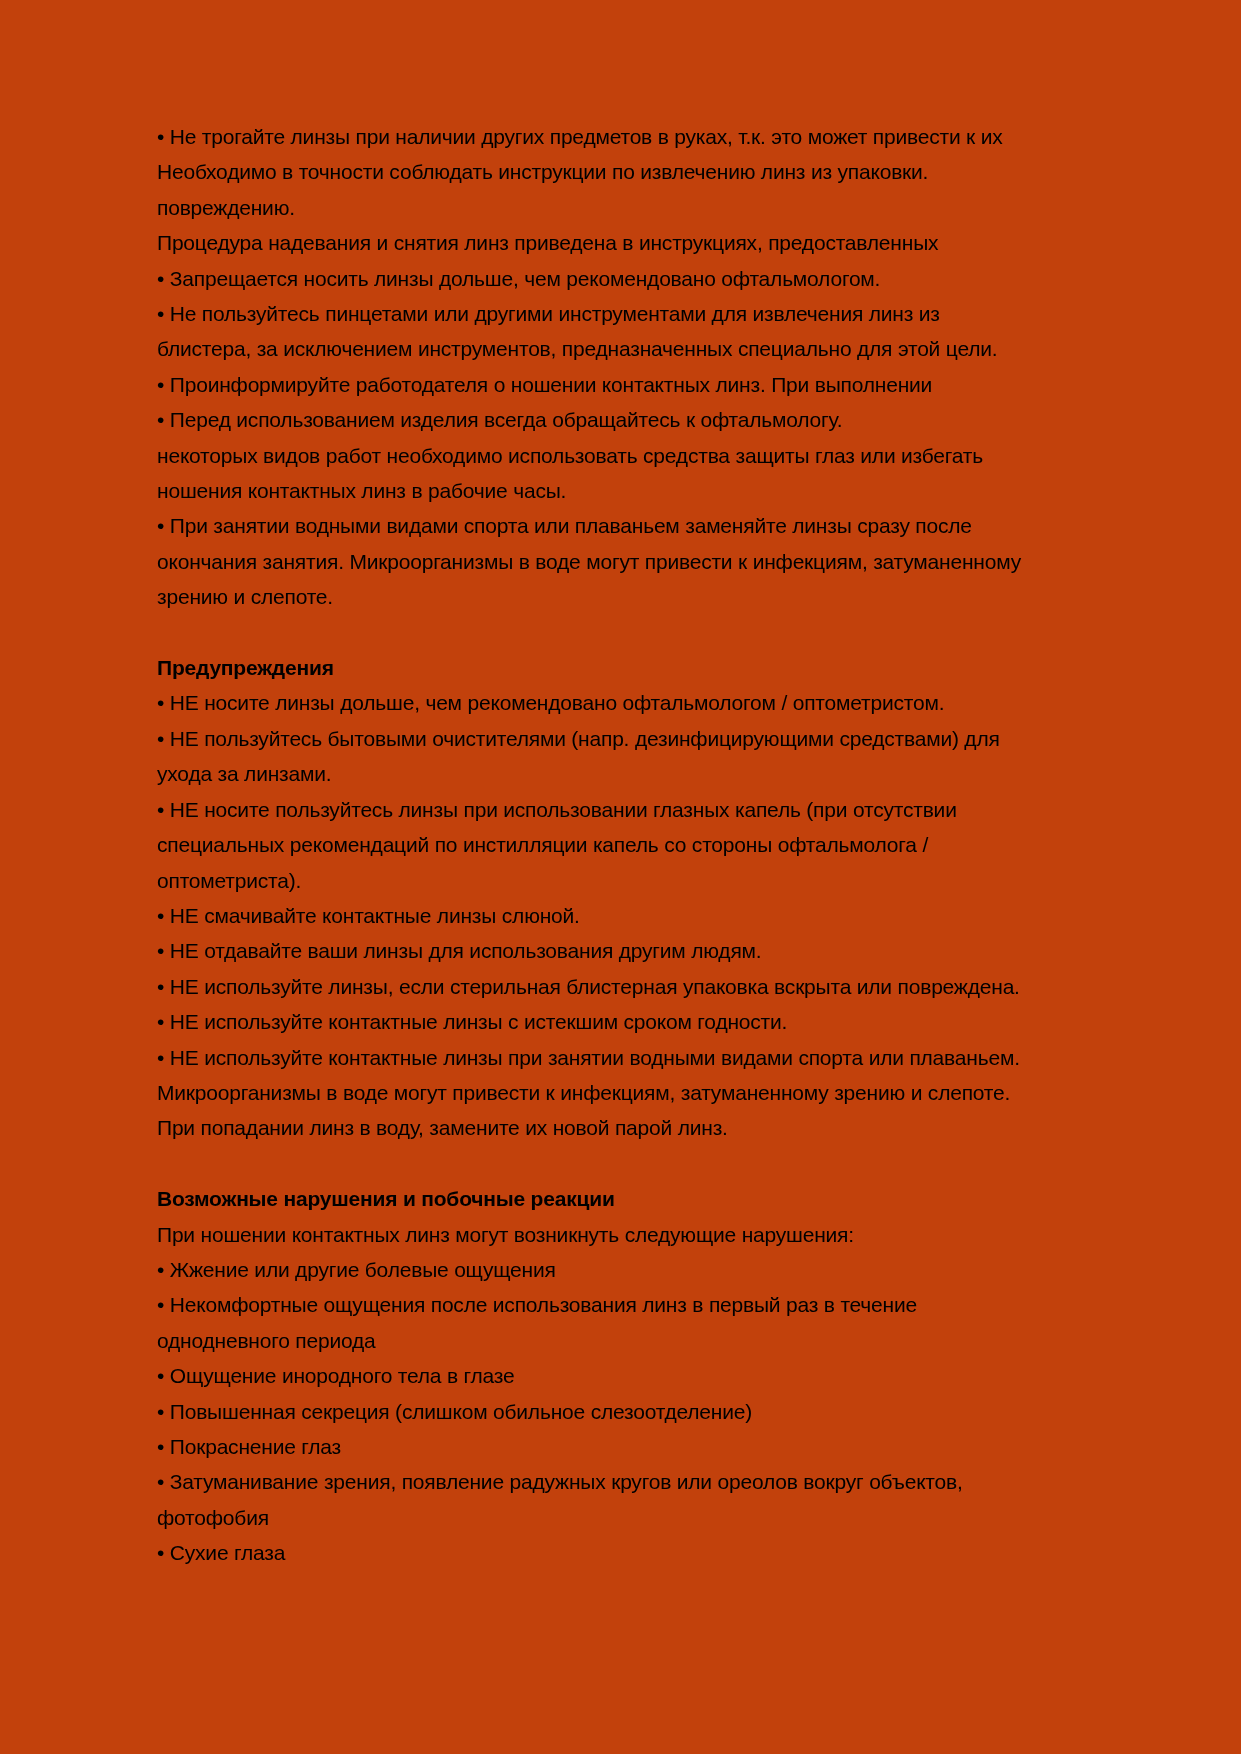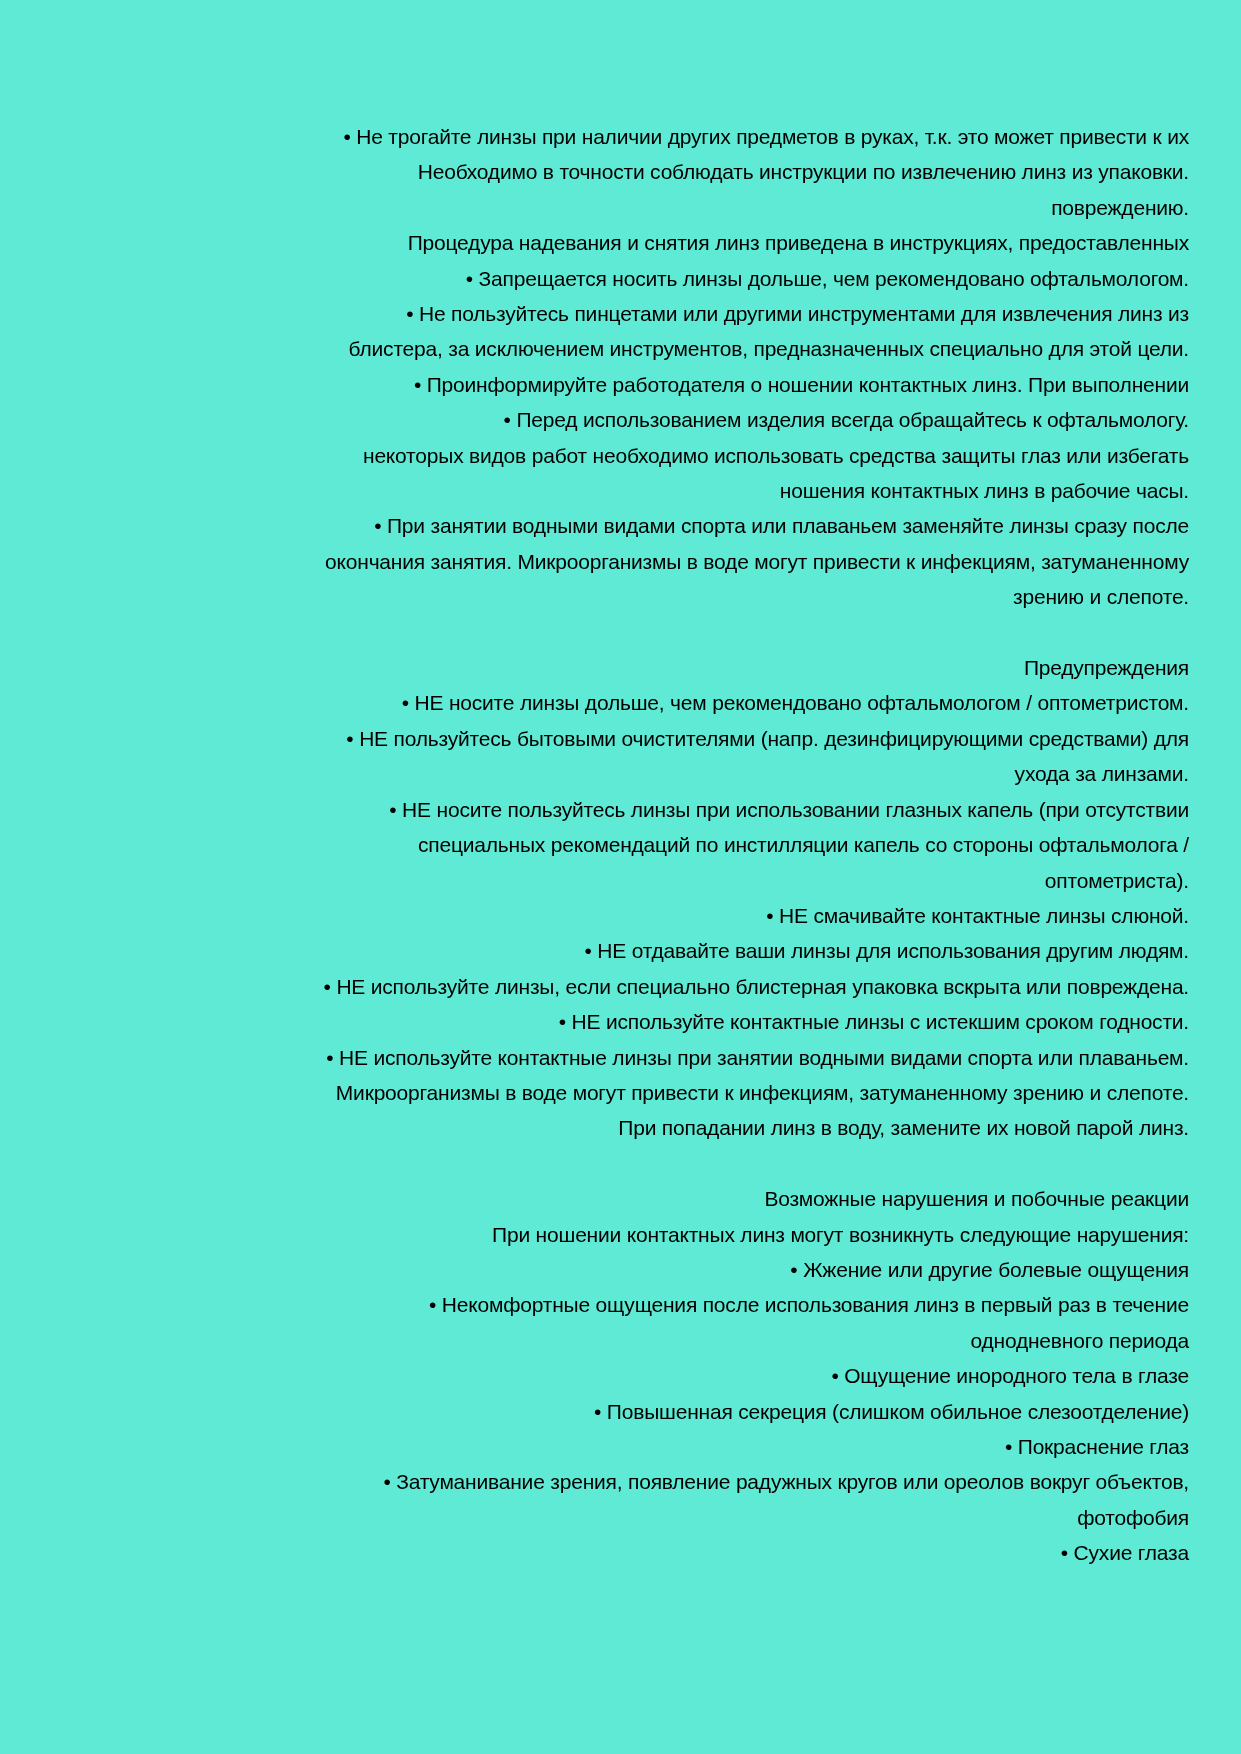--- a/index.html
+++ b/index.html
@@ -6,42 +6,41 @@
   html, body {
     margin: 0;
     padding: 0;
     background: #ffffff;
   }
   .page {
     position: relative;
     width: 1241px;
     height: 1754px;
     margin: 0 auto;
-    background: #5eead4;
+    background: #c2410c;
     box-sizing: border-box;
     padding: 119px 52px 0 157px;
     font-family: "Liberation Sans", sans-serif;
     font-size: 21px;
     line-height: 35.4px;
     color: #000000;
     overflow: hidden;
-    text-align: right;
   }
   .doc-content {
     width: 100%;
   }
   .doc-line {
     margin: 0;
     padding: 0;
     min-height: 35.4px;
     white-space: pre-wrap;
     letter-spacing: -0.2px;
   }
   .doc-line[data-style="heading"] {
-    font-weight: 400;
+    font-weight: 700;
   }
   .doc-line[data-style="blank"] {
     
   }
 </style>
 </head>
 <body>
 
 <div class="page">
   <div class="doc-content">
@@ -63,21 +62,21 @@
       <p class="doc-line" data-style="blank"></p>
       <p class="doc-line" data-style="heading">Предупреждения</p>
       <p class="doc-line" data-style="body">• НЕ носите линзы дольше, чем рекомендовано офтальмологом / оптометристом.</p>
       <p class="doc-line" data-style="body">• НЕ пользуйтесь бытовыми очистителями (напр. дезинфицирующими средствами) для</p>
       <p class="doc-line" data-style="body">ухода за линзами.</p>
       <p class="doc-line" data-style="body">• НЕ носите пользуйтесь линзы при использовании глазных капель (при отсутствии</p>
       <p class="doc-line" data-style="body">специальных рекомендаций по инстилляции капель со стороны офтальмолога /</p>
       <p class="doc-line" data-style="body">оптометриста).</p>
       <p class="doc-line" data-style="body">• НЕ смачивайте контактные линзы слюной.</p>
       <p class="doc-line" data-style="body">• НЕ отдавайте ваши линзы для использования другим людям.</p>
-      <p class="doc-line" data-style="body">• НЕ используйте линзы, если специально блистерная упаковка вскрыта или повреждена.</p>
+      <p class="doc-line" data-style="body">• НЕ используйте линзы, если стерильная блистерная упаковка вскрыта или повреждена.</p>
       <p class="doc-line" data-style="body">• НЕ используйте контактные линзы с истекшим сроком годности.</p>
       <p class="doc-line" data-style="body">• НЕ используйте контактные линзы при занятии водными видами спорта или плаваньем.</p>
       <p class="doc-line" data-style="body">Микроорганизмы в воде могут привести к инфекциям, затуманенному зрению и слепоте.</p>
       <p class="doc-line" data-style="body">При попадании линз в воду, замените их новой парой линз.</p>
       <p class="doc-line" data-style="blank"></p>
       <p class="doc-line" data-style="heading">Возможные нарушения и побочные реакции</p>
       <p class="doc-line" data-style="body">При ношении контактных линз могут возникнуть следующие нарушения:</p>
       <p class="doc-line" data-style="body">• Жжение или другие болевые ощущения</p>
       <p class="doc-line" data-style="body">• Некомфортные ощущения после использования линз в первый раз в течение</p>
       <p class="doc-line" data-style="body">однодневного периода</p>

